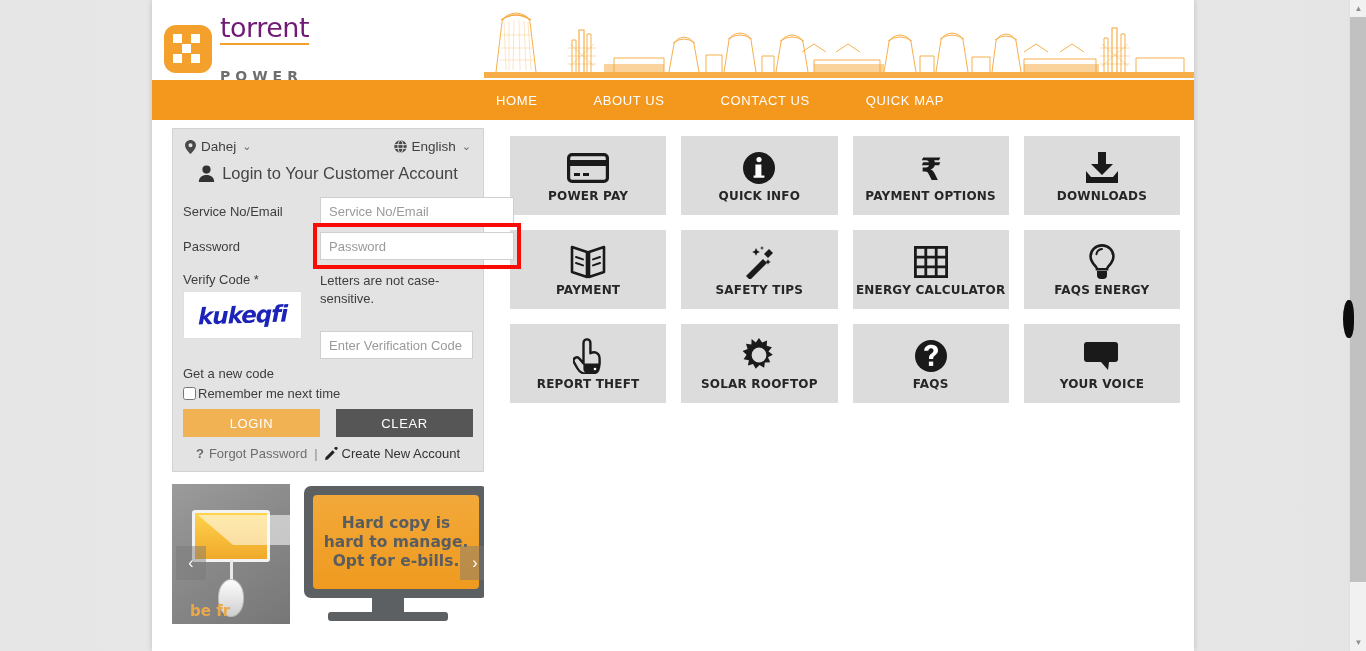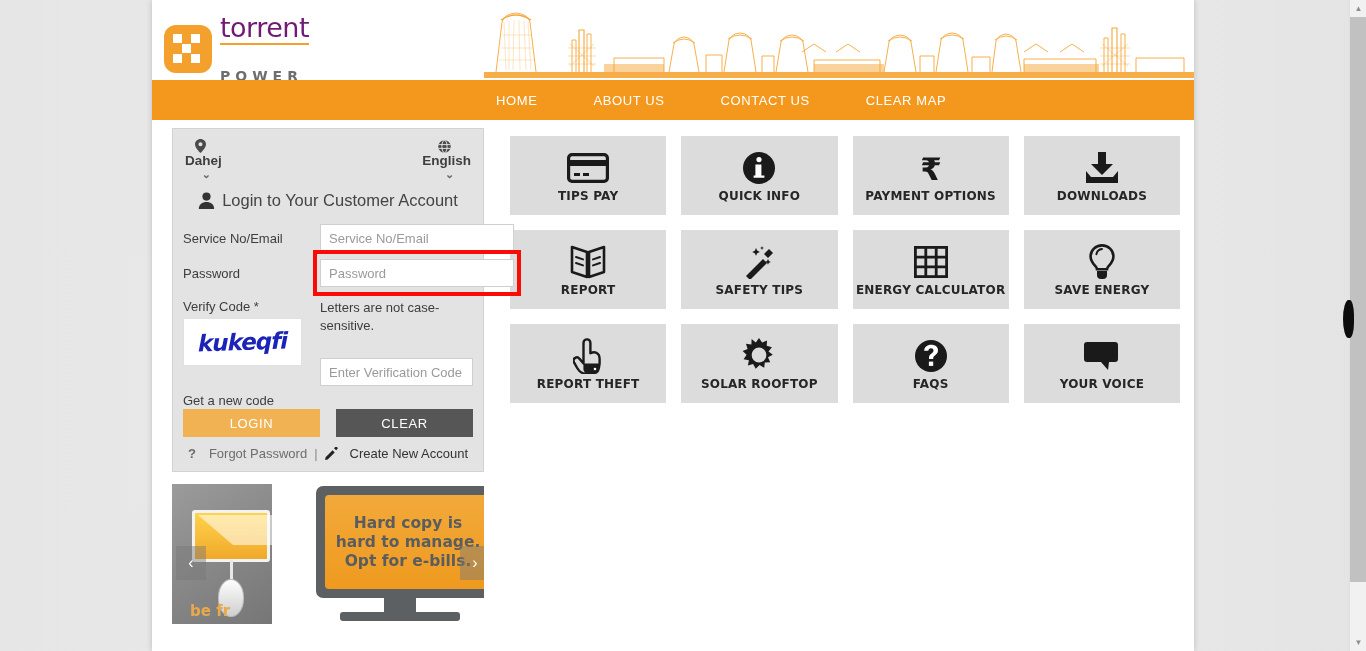--- a/index.html
+++ b/index.html
@@ -130,24 +130,23 @@
   }
   .selector-row {
     display: flex;
     justify-content: space-between;
     align-items: center;
     padding: 2px 2px 8px 2px;
   }
   .selector {
     display: flex; align-items: center;
     font-size: 13.5px;
-    font-weight: bold;
+    font-weight: normal;
     color: #3f3f3f;
     cursor: pointer;
-    flex-direction: column;
   }
   .selector .sel-ico { margin-right: 5px; display:flex; align-items:center; }
   .selector .chev {
     margin-left: 6px;
     color: #6a6a6a;
     font-size: 11px;
   }
   .panel-title {
     display: flex; align-items: center;
     justify-content: center;
@@ -297,38 +296,38 @@
     display: flex;
     align-items: center;
     justify-content: center;
     margin-top: 9px;
     font-size: 13px;
     color: #555555;
   }
   .links-row .q {
     color: #6b6b6b; font-weight: bold; margin-right: 5px;
   }
-  .links-row .lnk { cursor: pointer; margin-left: 8px; }
+  .links-row .lnk { cursor: pointer; }
   .links-row .forgot { color: #6d6d6d; }
   .links-row .sep { margin: 0 7px; color: #8a8a8a; }
   .links-row .create { color: #333333; }
   .links-row .pencil { margin-right: 4px; display:inline-flex; }
 
   
   .carousel {
     position: relative;
     margin-top: 12px;
     width: 312px;
     height: 152px;
     overflow: hidden;
   }
   .slide-a {
     position: absolute;
     left: 0; top: 0;
-    width: 100px; height: 140px;
+    width: 118px; height: 140px;
     background: linear-gradient(145deg,#9b9b9b,#8a8a8a 45%,#767676);
     overflow: hidden;
   }
   .env {
     position: absolute;
     left: 20px; top: 26px;
     width: 78px; height: 52px;
     background: linear-gradient(#ffd34d,#f0a92a);
     border: 3px solid #f3f3f3;
     border-radius: 3px;
@@ -359,21 +358,21 @@
   .slide-a-text {
     position: absolute;
     left: 18px; bottom: 4px;
     color: #e9a94a;
     font-size: 15px;
     font-weight: bold;
     font-family: "DejaVu Sans", sans-serif;
   }
   .slide-b {
     position: absolute;
-    left: 144px; top: 2px;
+    left: 132px; top: 2px;
     width: 168px; height: 146px;
   }
   .monitor {
     width: 184px; height: 112px;
     background: #5d6063;
     border-radius: 7px;
     padding: 9px;
   }
   .screen {
     width: 100%; height: 100%;
@@ -575,21 +574,21 @@
         <span class="logo-rule"></span>
         <span class="logo-power">POWER</span>
       </div>
     </div>
   </div>
 
   <div class="navbar">
     <span class="nav-item">HOME</span>
     <span class="nav-item">ABOUT US</span>
     <span class="nav-item">CONTACT US</span>
-    <span class="nav-item">CLEAR MAP</span>
+    <span class="nav-item">QUICK MAP</span>
   </div>
 
   <div class="body-area">
 
     <div class="left-col">
 
       <div class="login-panel">
 
         <div class="selector-row">
           <div class="selector">
@@ -645,20 +644,24 @@
             </div>
           </div>
           <div class="verify-right">
             <div class="case-note">Letters are not case-sensitive.</div>
             <input class="verify-input" type="text" placeholder="Enter Verification Code" style="">
           </div>
         </div>
 
         <span class="newcode-link">Get a new code</span>
 
+        <div class="remember-row">
+          <input type="checkbox" id="rm" style="">
+          <label for="rm">Remember me next time</label>
+        </div>
 
         <div class="btn-row">
           <button class="btn btn-login">LOGIN</button>
           <button class="btn btn-clear">CLEAR</button>
         </div>
 
         <div class="links-row">
           <span class="q">?</span>
           <span class="lnk forgot">Forgot Password</span>
           <span class="sep">|</span>
@@ -703,21 +706,21 @@
 
         <div class="tile">
           <div class="tile-ico">
             <svg width="42" height="30" viewBox="0 0 42 30">
               <rect x="1.6" y="1.6" width="38.8" height="26.8" rx="3.4" fill="none" stroke="#1a1a1a" stroke-width="3.2"></rect>
               <rect x="1.6" y="7" width="38.8" height="6" fill="#1a1a1a"></rect>
               <rect x="7" y="20" width="6" height="3" fill="#1a1a1a"></rect>
               <rect x="16" y="20" width="6" height="3" fill="#1a1a1a"></rect>
             </svg>
           </div>
-          <div class="tile-label">TIPS PAY</div>
+          <div class="tile-label">POWER PAY</div>
         </div>
 
         <div class="tile">
           <div class="tile-ico">
             <svg width="34" height="34" viewBox="0 0 34 34">
               <circle cx="17" cy="17" r="16" fill="#1a1a1a"></circle>
               <circle cx="17" cy="8.6" r="2.6" fill="#ffffff"></circle>
               <path d="M13.4 13.6h6v12.6h-6zM11.6 24.6h10.8v2.2H11.6z" fill="#ffffff"></path>
             </svg>
           </div>
@@ -747,21 +750,21 @@
           <div class="tile-ico">
             <svg width="36" height="34" viewBox="0 0 36 34">
               <path d="M2 2l15 5v25L2 27z" fill="none" stroke="#1a1a1a" stroke-width="2.6" stroke-linejoin="round"></path>
               <path d="M34 2l-15 5v25l15-5z" fill="none" stroke="#1a1a1a" stroke-width="2.6" stroke-linejoin="round"></path>
               <g stroke="#1a1a1a" stroke-width="2" stroke-linecap="round">
                 <path d="M6 12l7 2.4M6 18l7 2.4"></path>
                 <path d="M30 12l-7 2.4M30 18l-7 2.4"></path>
               </g>
             </svg>
           </div>
-          <div class="tile-label">REPORT</div>
+          <div class="tile-label">PAYMENT</div>
         </div>
 
         <div class="tile">
           <div class="tile-ico">
             <svg width="36" height="34" viewBox="0 0 36 34">
               <path d="M5 31l17-17 4 4-17 17z" fill="#1a1a1a"></path>
               <path d="M23 9l5-5 4 4-5 5z" fill="#1a1a1a"></path>
               <g fill="#1a1a1a">
                 <path d="M15 3l1.2 2.6L18.8 7l-2.6 1.2L15 10.8 13.8 8.2 11.2 7l2.6-1.2z"></path>
                 <path d="M27 14l.9 2 2 .9-2 .9-.9 2-.9-2-2-.9 2-.9z"></path>
@@ -786,21 +789,21 @@
         </div>
 
         <div class="tile">
           <div class="tile-ico">
             <svg width="28" height="36" viewBox="0 0 28 36">
               <path d="M14 1.4C7.6 1.4 2.6 6.3 2.6 12.4c0 4.4 2.4 7 4.4 9.2 1.2 1.3 2 2.4 2 3.7h10c0-1.3.8-2.4 2-3.7 2-2.2 4.4-4.8 4.4-9.2C25.4 6.3 20.4 1.4 14 1.4z" fill="none" stroke="#1a1a1a" stroke-width="2.6"></path>
               <path d="M8.4 10.2c.6-3 3-5 5.6-5.2" fill="none" stroke="#1a1a1a" stroke-width="2" stroke-linecap="round"></path>
               <path d="M9 27h10v4a4 4 0 0 1-4 4h-2a4 4 0 0 1-4-4z" fill="#1a1a1a"></path>
             </svg>
           </div>
-          <div class="tile-label">SAVE ENERGY</div>
+          <div class="tile-label">FAQS ENERGY</div>
         </div>
 
         <div class="tile">
           <div class="tile-ico">
             <svg width="30" height="36" viewBox="0 0 30 36">
               <path d="M14 1.4c2 0 3.4 1.6 3.4 3.5v10.3c2-1 4-1.3 5.6-.6 2.4 1 3.6 3 3.6 6.2v5c0 5.6-3.6 9.8-9 9.8h-4.8c-4 0-6.6-2-8.6-5.6L1 24.4c-.9-1.7-.4-3.6 1.2-4.5 1.5-.9 3.3-.4 4.4 1l3.9 4.6V4.9c0-1.9 1.5-3.5 3.5-3.5z" fill="none" stroke="#1a1a1a" stroke-width="2.4" stroke-linejoin="round"></path>
               <path d="M4 25h23v11H4z" fill="#1a1a1a" opacity="0"></path>
               <path d="M10.4 25.5h16.2v5.4c0 3-2.4 5.2-5.6 5.2h-5c-3.2 0-5.6-2.2-5.6-5.2z" fill="#1a1a1a"></path>
               <circle cx="22" cy="31" r="1.3" fill="#ffffff"></circle>
             </svg>

